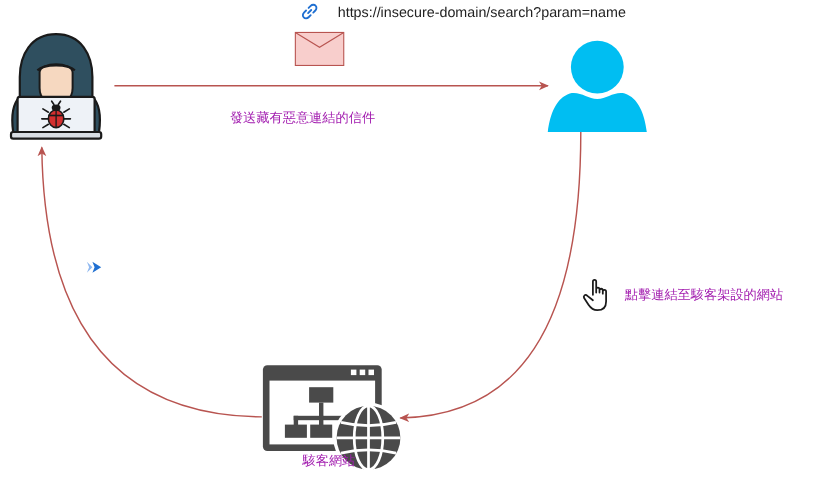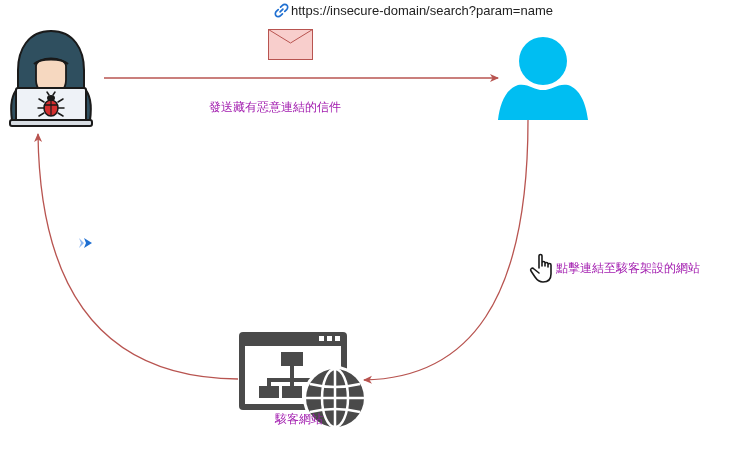--- a/index.html
+++ b/index.html
@@ -44,21 +44,21 @@
     <g>
       <ellipse cx="45" cy="80" rx="7" ry="8" fill="#d32f2f" stroke="#1a1a1a" stroke-width="1.5"></ellipse>
       <path d="M38,77 L52,77" stroke="#1a1a1a" stroke-width="1.5"></path>
       <ellipse cx="45" cy="70" rx="4" ry="3" fill="#1a1a1a"></ellipse>
       <path d="M38,74 L33,71 M38,80 L32,80 M38,85 L33,88 M52,74 L57,71 M52,80 L58,80 M52,85 L57,88 M43,67 L41,64 M47,67 L49,64" stroke="#1a1a1a" stroke-width="1.5" stroke-linecap="round"></path>
       <path d="M45,73 L45,88" stroke="#1a1a1a" stroke-width="1.2"></path>
     </g>
   </svg>
 </div>
 
-<div class="abs" style="left:274px;top:3px;display:flex;align-items:center;gap:2px">
+<div class="abs" style="left:274px;top:3px;display:flex;align-items:center;gap:18px">
   <svg width="15" height="15" viewBox="0 0 16 16">
     <g fill="none" stroke="#1f6fd1" stroke-width="1.8" stroke-linecap="round">
       <path d="M6.5,9.5 L9.5,6.5"></path>
       <path d="M7,4.5 L9,2.5 C10.4,1.1 12.6,1.1 13.7,2.3 C14.9,3.4 14.9,5.6 13.5,7 L11.5,9"></path>
       <path d="M9,11.5 L7,13.5 C5.6,14.9 3.4,14.9 2.3,13.7 C1.1,12.6 1.1,10.4 2.5,9 L4.5,7"></path>
     </g>
   </svg>
   <span class="url">https://insecure-domain/search?param=name</span>
 </div>
 
@@ -78,21 +78,21 @@
 
 <div class="abs" style="left:78px;top:237px;text-align:center">
   <div style="display:flex;align-items:center;justify-content:center;gap:4px" class="label">
     <svg width="16" height="12" viewBox="0 0 16 12">
       <path d="M1,1 L6,6 L1,11 L3,6 Z" fill="#8fb8f0"></path>
       <path d="M6,1 L14,6 L6,11 L8,6 Z" fill="#1f6fd1"></path>
     </svg>
   </div>
 </div>
 
-<div class="abs" style="left:530px;top:252px;display:flex;align-items:center;">
+<div class="abs" style="left:530px;top:252px;display:flex;align-items:center;gap:12px">
   <svg width="26" height="32" viewBox="0 0 26 32">
     <path d="M9,16 L9,4 C9,2 12,2 12,4 L12,14 L12,11 C12,9 15,9 15,11 L15,14 L15,12 C15,10 18,10 18,12 L18,15 L18,13 C18,11 21,11 21,13 L21,22 C21,27 18,30 13,30 C9,30 7,28 5,25 L1,19 C0,17 2,15 4,17 L9,21" fill="#ffffff" stroke="#1a1a1a" stroke-width="1.6" stroke-linejoin="round" stroke-linecap="round"></path>
   </svg>
   <span class="label">點擊連結至駭客架設的網站</span>
 </div>
 
 <div class="abs" style="left:237px;top:330px;width:130px;height:100px">
   <svg width="130" height="100" viewBox="0 0 130 100">
 
     <rect x="2" y="2" width="108" height="78" rx="4" fill="#4a4a4a"></rect>

